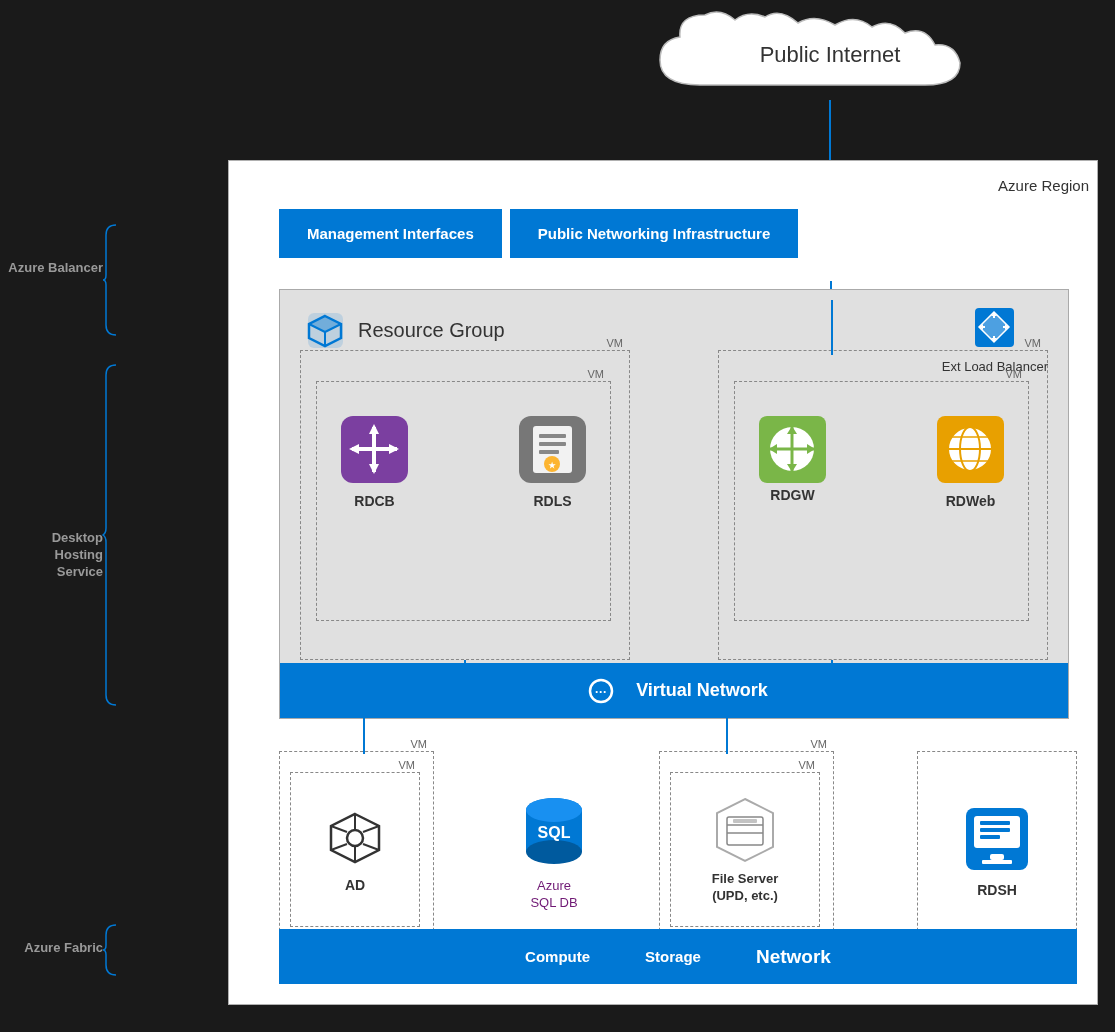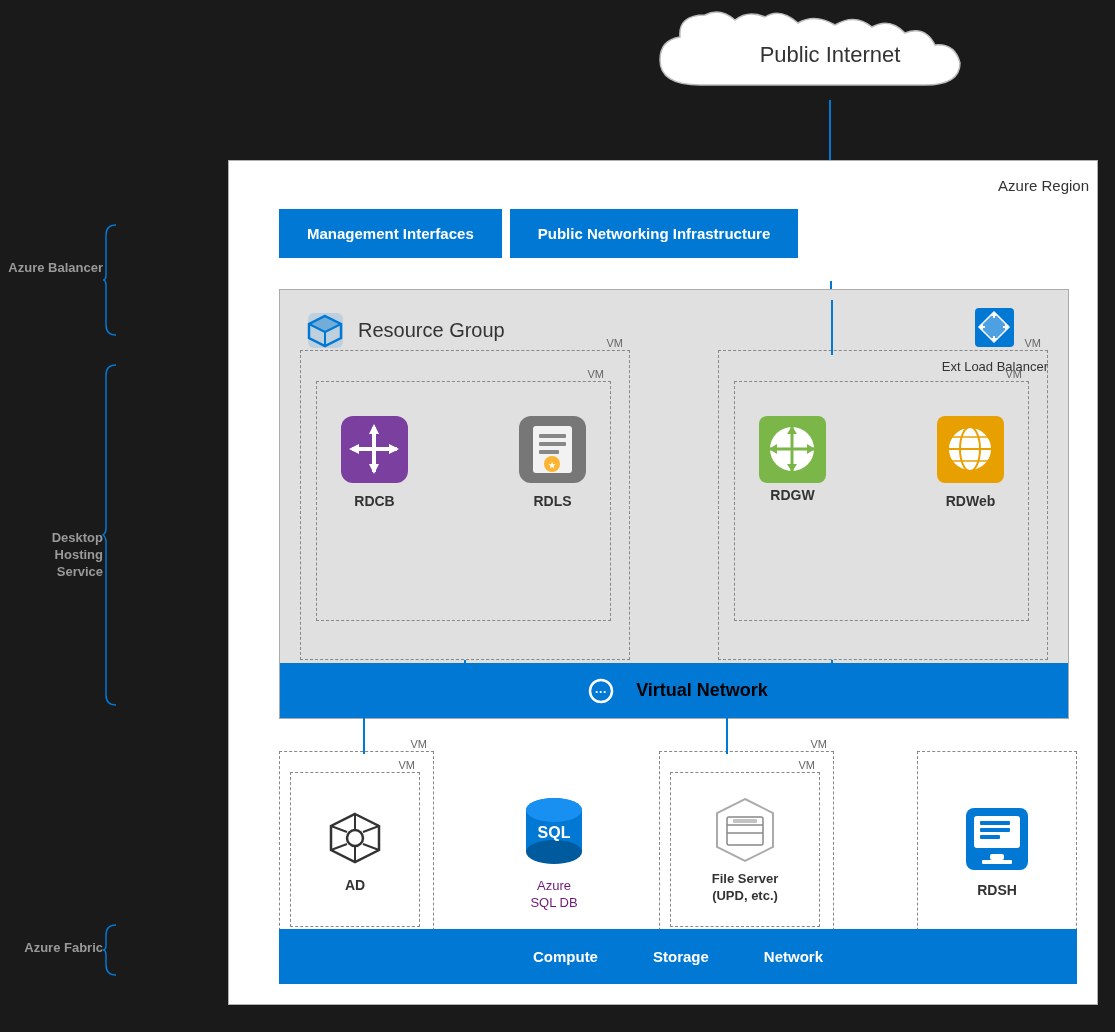--- a/index.html
+++ b/index.html
@@ -234,21 +234,21 @@
       <div class="line-v" style="left:184px; top:370px; height:55px;"></div>
       <div class="line-v" style="left:551px; top:370px; height:55px;"></div>
       <div class="line-v" style="left:551px; top:10px; height:55px;"></div>
 
       <div style="position:absolute; bottom:0; left:0; right:0; height:55px; background:#0078d4; display:flex; align-items:center; justify-content:center; gap:14px;">
 
         <svg width="42" height="28" viewBox="0 0 42 28" xmlns="http://www.w3.org/2000/svg">
           <circle cx="21" cy="14" r="11" fill="none" stroke="white" stroke-width="2.5"></circle>
           <text x="21" y="19" text-anchor="middle" font-size="12" fill="white" font-weight="bold">···</text>
         </svg>
-        <span style="color:#000000; font-size:18px; font-weight:600;">Virtual Network</span>
+        <span style="color:#ffffff; font-size:18px; font-weight:600;">Virtual Network</span>
       </div>
 
     </div>
 
     <div style="position:absolute; top:590px; left:50px; width:155px; height:200px; border:1.5px dashed #888;">
       <span style="position:absolute; top:-14px; right:6px; font-size:11px; color:#666;">VM</span>
       <div style="position:absolute; top:20px; left:10px; width:130px; height:155px; border:1.5px dashed #888;">
         <span style="position:absolute; top:-14px; right:4px; font-size:11px; color:#666;">VM</span>
         <div style="display:flex; flex-direction:column; align-items:center; justify-content:center; height:100%; gap:6px;">
           <svg width="65" height="65" viewBox="0 0 65 65" xmlns="http://www.w3.org/2000/svg">
@@ -307,21 +307,21 @@
           <rect x="28" y="50" width="14" height="6" rx="2" fill="white"></rect>
           <rect x="20" y="56" width="30" height="4" rx="1" fill="white"></rect>
         </svg>
         <span style="font-size:14px; color:#333; font-weight:600;">RDSH</span>
       </div>
     </div>
 
     <div style="position:absolute; bottom:20px; left:50px; right:20px; height:55px; background:#0078d4; display:flex; align-items:center; justify-content:center; gap:55px;">
       <span style="color:white; font-size:15px; font-weight:600;">Compute</span>
       <span style="color:white; font-size:15px; font-weight:600;">Storage</span>
-      <span style="color:white; font-size:15px; font-weight:600;">Network</span>
+      <span style="color:white; font-size:19px; font-weight:600;">Network</span>
     </div>
 
     <div class="line-v" style="left:134px; top:553px; height:40px;"></div>
     <div class="line-v" style="left:497px; top:553px; height:40px;"></div>
 
   </div>
 
   <div style="position:absolute; left:8px; top:260px;">
     <span style="font-size:13px; color:#999; font-weight:600; display:block; text-align:right; width:95px;">Azure Balancer</span>
     <svg width="20" height="120" style="position:absolute; right:-18px; top:-40px;" viewBox="0 0 20 120" xmlns="http://www.w3.org/2000/svg">

